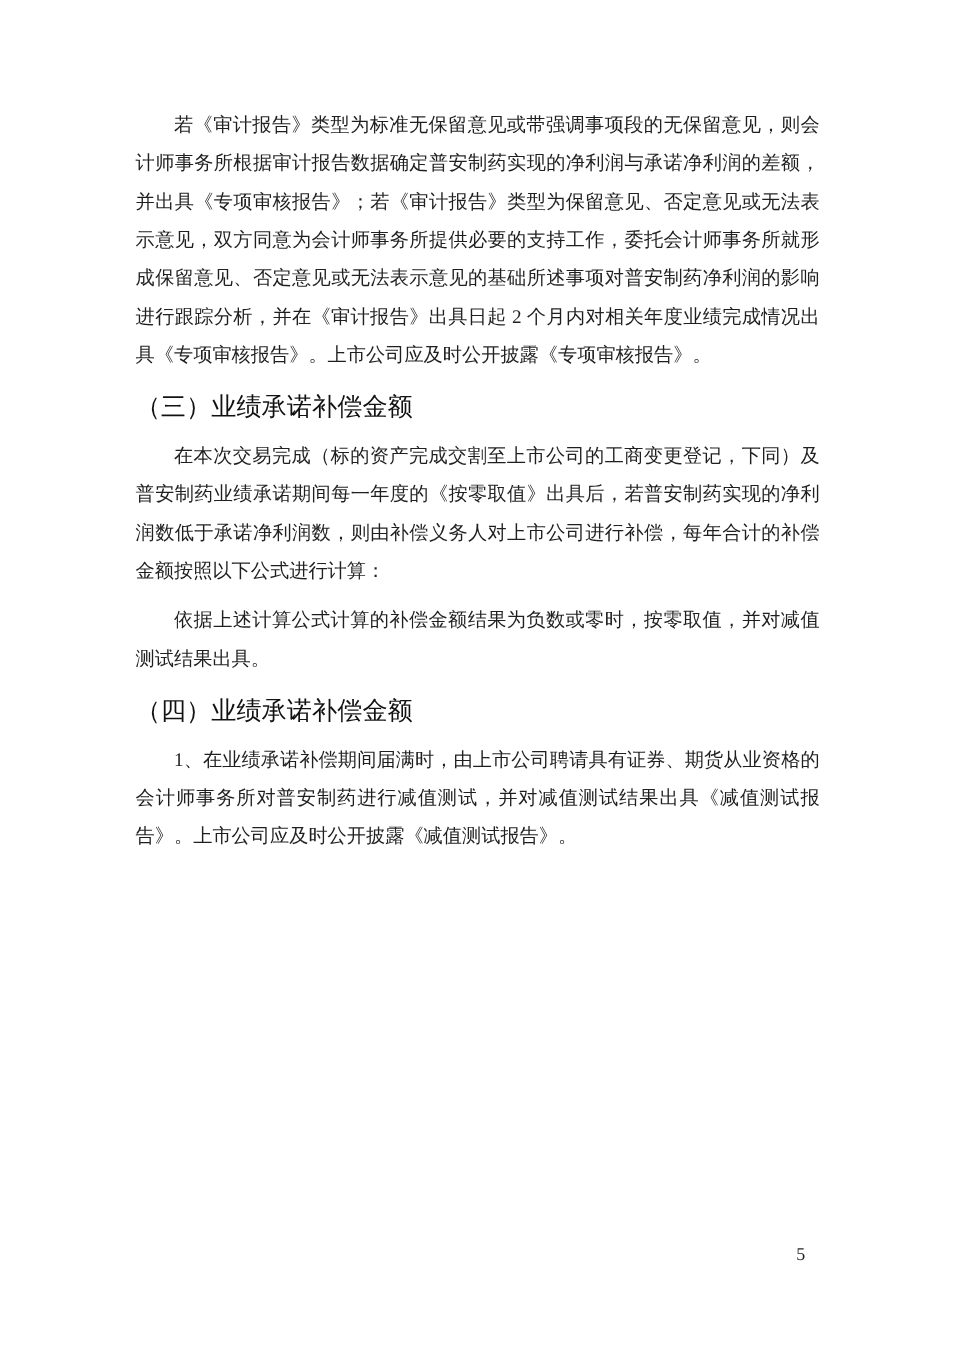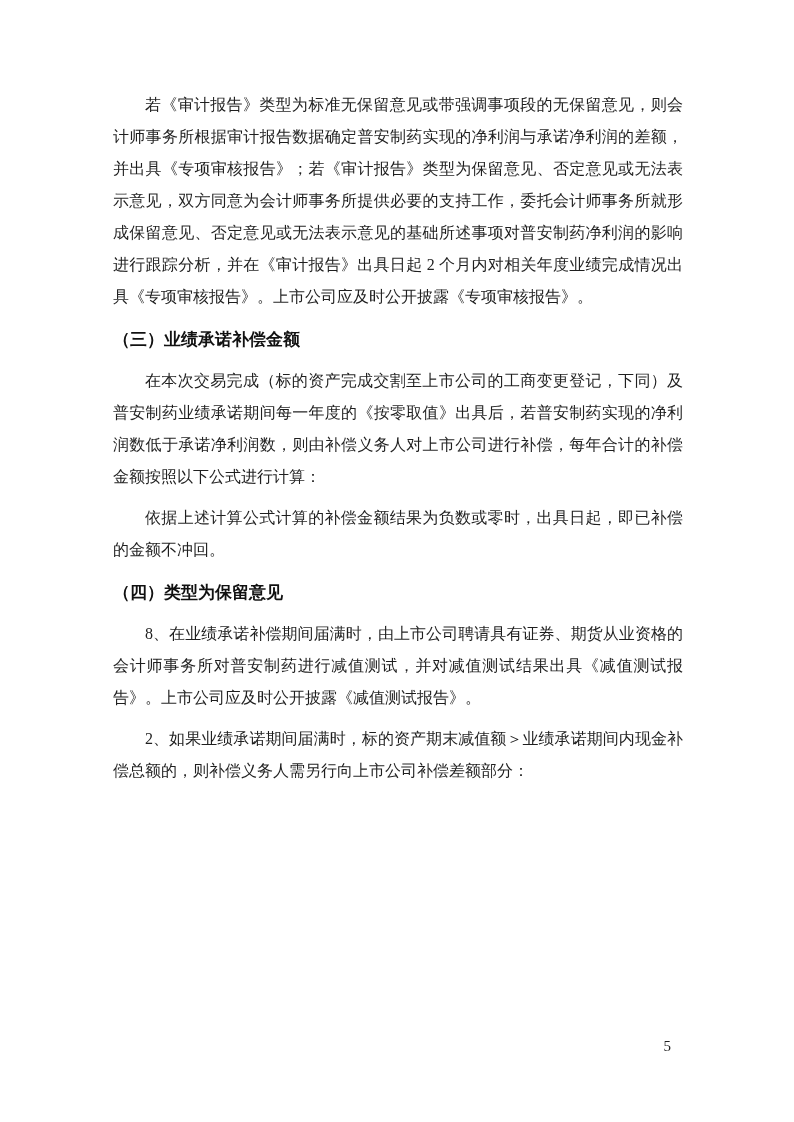--- a/index.html
+++ b/index.html
@@ -26,23 +26,23 @@
     font-size: 16px;
     line-height: 32px;
     color: #1f1f1f;
     text-align: justify;
     text-indent: 32px;
     margin: 0 0 9px 0;
     word-break: break-all;
   }
   .section-heading {
     font-family: "Liberation Sans", "DejaVu Sans", sans-serif;
-    font-size: 17px;
+    font-size: 21px;
     line-height: 36px;
-    font-weight: bold;
+    font-weight: normal;
     color: #111111;
     margin: 6px 0 7px 0;
   }
   .footer {
     position: absolute;
     left: 113px;
     top: 1036px;
     width: 570px;
     text-align: right;
     padding-right: 12px;
@@ -62,28 +62,27 @@
 
   <main class="content">
 
     <p class="body-para">若《审计报告》类型为标准无保留意见或带强调事项段的无保留意见，则会计师事务所根据审计报告数据确定普安制药实现的净利润与承诺净利润的差额，并出具《专项审核报告》；若《审计报告》类型为保留意见、否定意见或无法表示意见，双方同意为会计师事务所提供必要的支持工作，委托会计师事务所就形成保留意见、否定意见或无法表示意见的基础所述事项对普安制药净利润的影响进行跟踪分析，并在《审计报告》出具日起 2 个月内对相关年度业绩完成情况出具《专项审核报告》。上市公司应及时公开披露《专项审核报告》。</p>
 
     <h2 class="section-heading">（三）业绩承诺补偿金额</h2>
 
     <p class="body-para">在本次交易完成（标的资产完成交割至上市公司的工商变更登记，下同）及普安制药业绩承诺期间每一年度的《按零取值》出具后，若普安制药实现的净利润数低于承诺净利润数，则由补偿义务人对上市公司进行补偿，每年合计的补偿金额按照以下公式进行计算：</p>
 
 
-    <p class="body-para">依据上述计算公式计算的补偿金额结果为负数或零时，出具日起，即已补偿的金额不冲回。</p>
+    <p class="body-para">依据上述计算公式计算的补偿金额结果为负数或零时，按零取值，并对减值测试结果出具。</p>
 
 
-    <h2 class="section-heading">（四）类型为保留意见</h2>
+    <h2 class="section-heading">（四）业绩承诺补偿金额</h2>
 
-    <p class="body-para">8、在业绩承诺补偿期间届满时，由上市公司聘请具有证券、期货从业资格的会计师事务所对普安制药进行减值测试，并对减值测试结果出具《减值测试报告》。上市公司应及时公开披露《减值测试报告》。</p>
+    <p class="body-para">1、在业绩承诺补偿期间届满时，由上市公司聘请具有证券、期货从业资格的会计师事务所对普安制药进行减值测试，并对减值测试结果出具《减值测试报告》。上市公司应及时公开披露《减值测试报告》。</p>
 
-    <p class="body-para">2、如果业绩承诺期间届满时，标的资产期末减值额＞业绩承诺期间内现金补偿总额的，则补偿义务人需另行向上市公司补偿差额部分：</p>
 
   </main>
 
   <footer class="footer">
     <span class="page-number">5</span>
   </footer>
 
 </div>
 
 </body></html>

